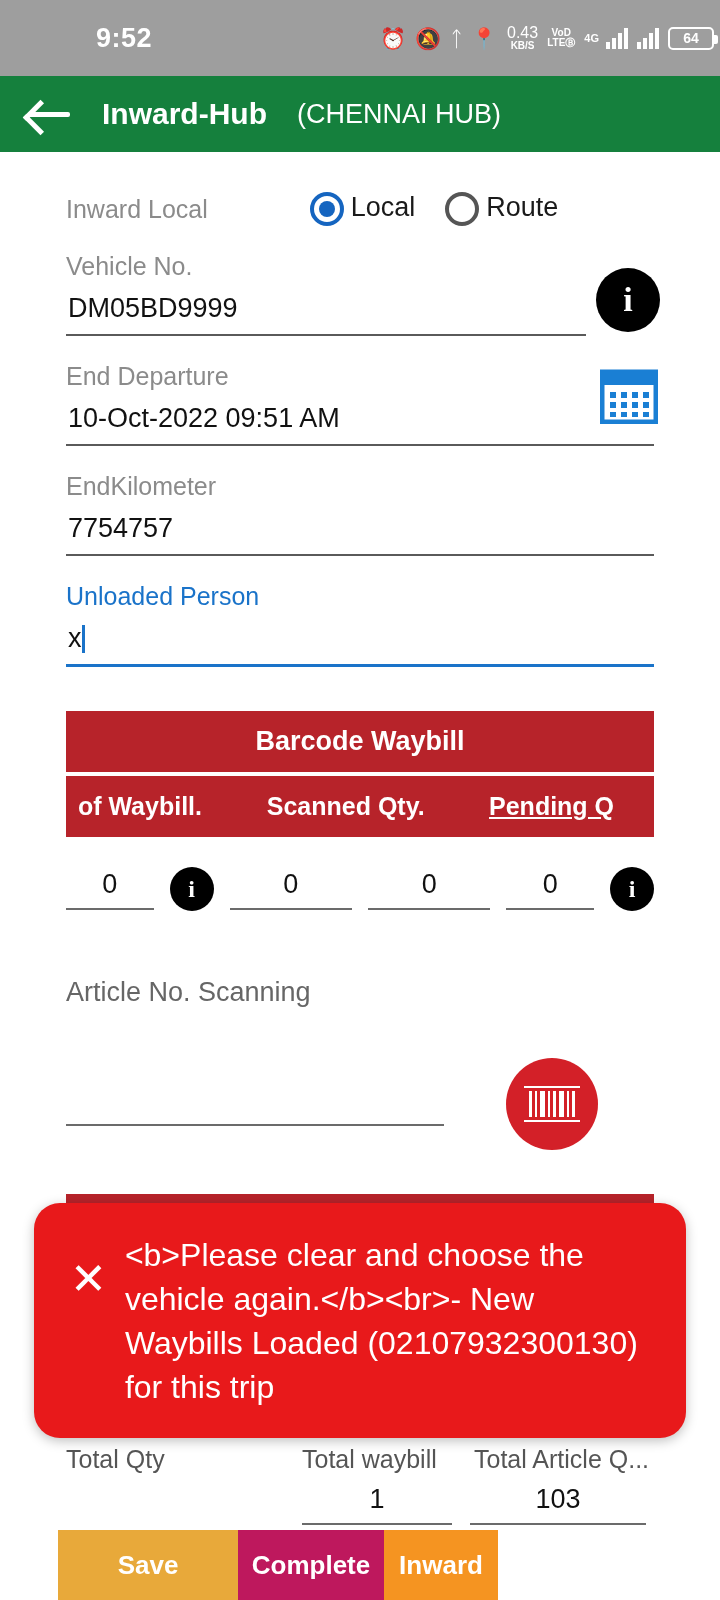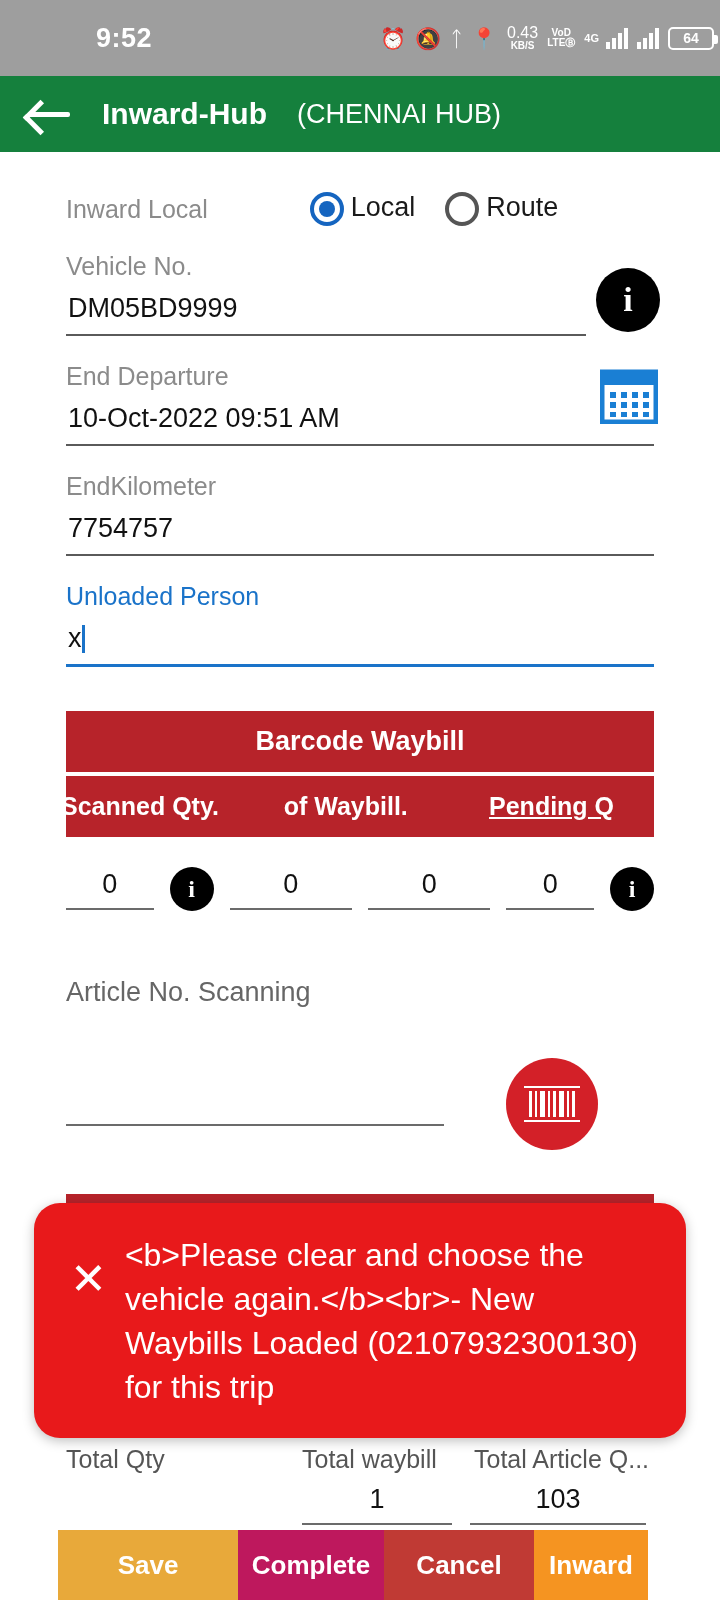--- a/index.html
+++ b/index.html
@@ -426,22 +426,22 @@
       <div class="fval">7754757</div>
     </div>
 
     <div class="field">
       <span class="flabel active">Unloaded Person</span>
       <div class="fval focused"><span>x</span><span class="caret"></span></div>
     </div>
 
     <div class="section-bar">Barcode Waybill</div>
     <div class="table-head bw-head">
+      <span>of Waybill.</span>
       <span>Scanned Qty.</span>
-      <span>of Waybill.</span>
       <span>Pending Q</span>
     </div>
     <div class="qty-row">
       <div class="qty-cell" style="width:96px">0</div>
       <div class="small-info">i</div>
       <div class="qty-cell" style="width:134px">0</div>
       <div class="qty-cell" style="width:134px">0</div>
       <div class="qty-cell" style="width:96px">0</div>
       <div class="small-info">i</div>
     </div>
@@ -492,17 +492,16 @@
   </div>
 
   <div class="toast">
     <div class="toast-close">✕</div>
     <div class="toast-msg">&lt;b&gt;Please clear and choose the vehicle again.&lt;/b&gt;&lt;br&gt;- New Waybills Loaded (02107932300130) for this trip</div>
   </div>
 
   <div class="btnbar">
     <button class="btn-save">Save</button>
     <button class="btn-complete">Complete</button>
-    <button class="btn-cancel">Cancel</button>
     <button class="btn-inward">Inward</button>
   </div>
 
 </div>
 
 </body></html>

